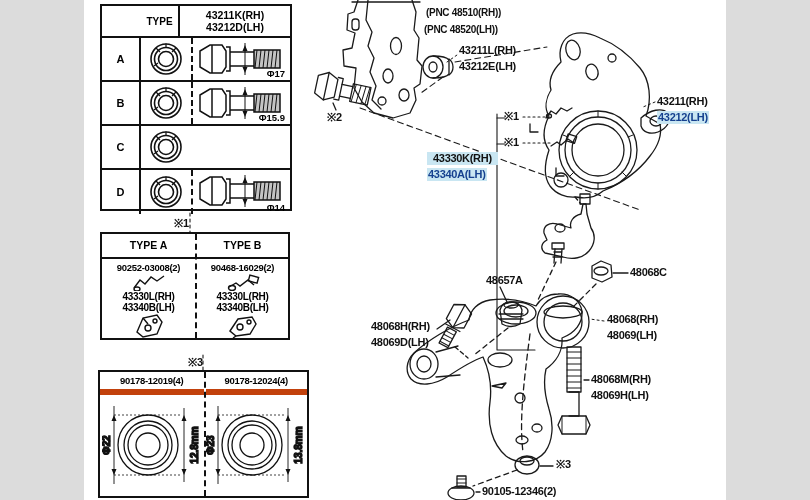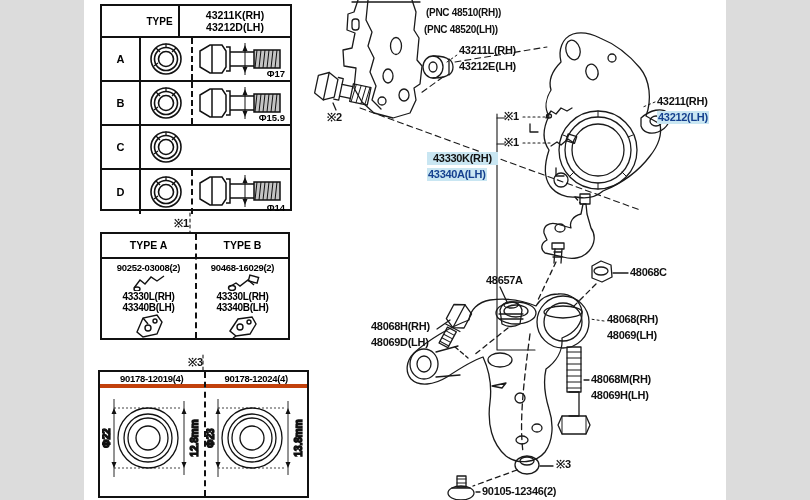--- a/index.html
+++ b/index.html
@@ -34,21 +34,21 @@
   #clip-table{left:100px;top:232px;width:190px;height:108px;display:flex;}
   .t2-col{width:50%;box-sizing:border-box;display:flex;flex-direction:column;align-items:center;}
   .t2-col.right{border-left:2px dashed #111;}
   .t2-head{width:100%;height:26px;border-bottom:2px solid #111;box-sizing:border-box;display:flex;
            align-items:center;justify-content:center;font:bold 10.5px "Liberation Sans",sans-serif;}
   .t2-part{font:bold 9.5px "Liberation Sans",sans-serif;margin-top:3px;letter-spacing:-0.3px;}
   .t2-lbl{font:bold 10px "Liberation Sans",sans-serif;line-height:11px;text-align:center;letter-spacing:-0.3px;}
   #washer-table{left:98px;top:370px;width:211px;height:128px;display:flex;}
   .t3-col{width:50%;box-sizing:border-box;display:flex;flex-direction:column;align-items:center;}
   .t3-col.right{border-left:2px dashed #111;}
-  .t3-head{width:100%;height:16px;border-bottom:4px solid #c2410c;box-sizing:border-box;display:flex;
+  .t3-head{width:100%;height:23px;border-bottom:6px solid #c2410c;box-sizing:border-box;display:flex;
            align-items:center;justify-content:center;font:bold 9.5px "Liberation Sans",sans-serif;letter-spacing:-0.3px;}
   #diagram-svg{position:absolute;left:0;top:0;}
   svg text{font:bold 10px "Liberation Sans",sans-serif;fill:#111;}
 </style>
 </head>
 <body>
 
 <div id="stage">
 
   <svg width="0" height="0" style="position:absolute" aria-hidden="true">

